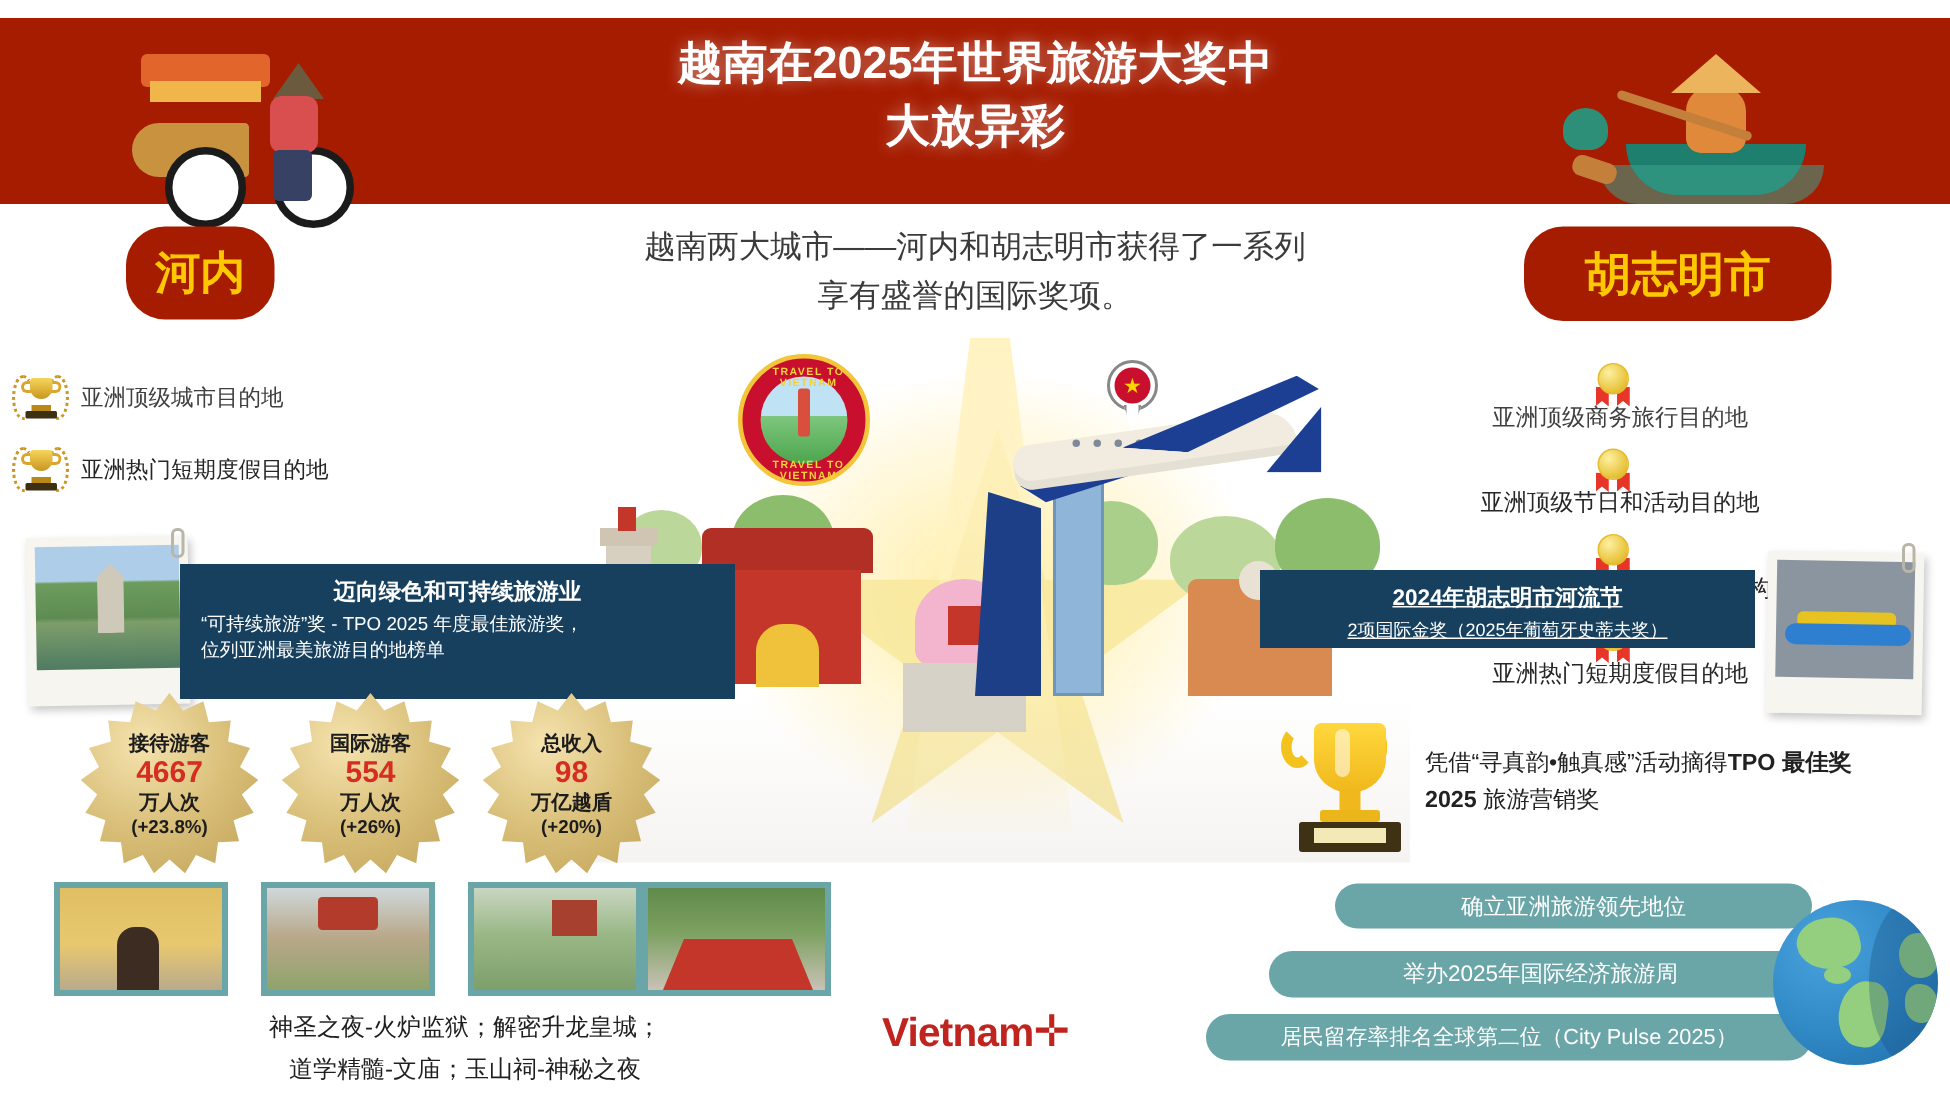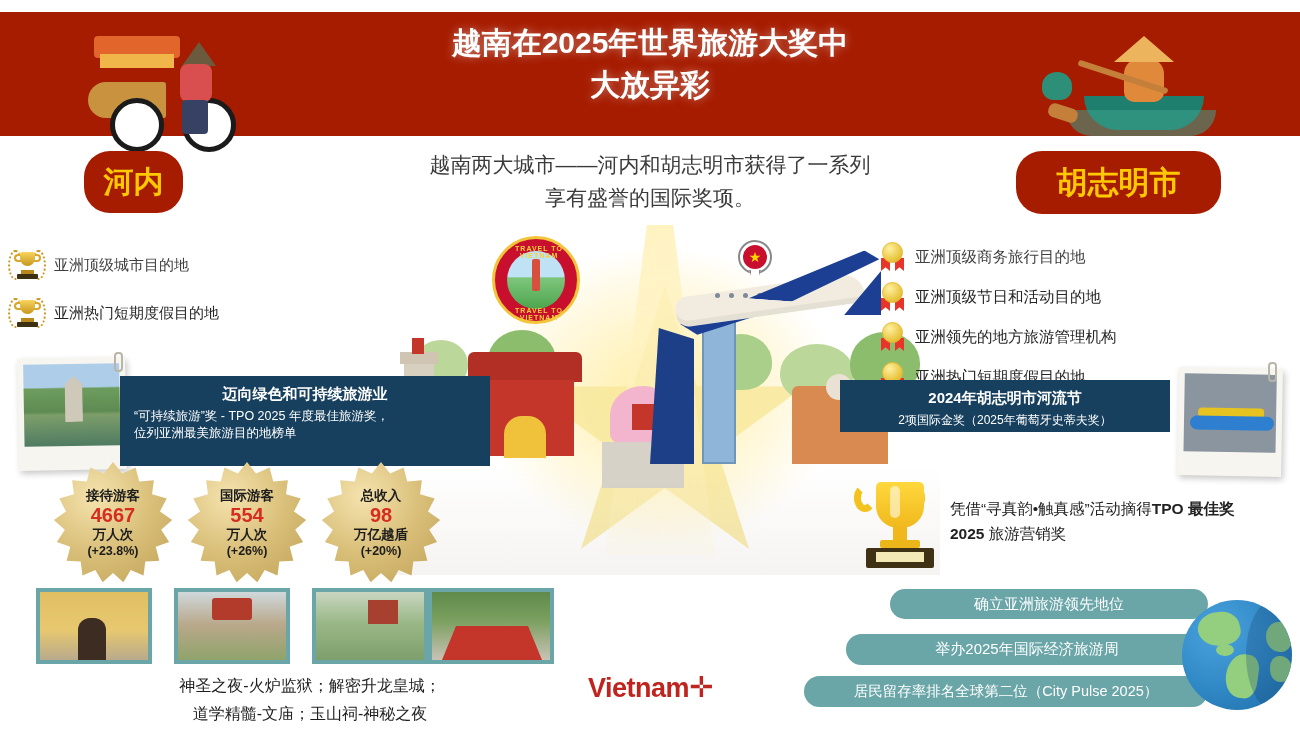--- a/index.html
+++ b/index.html
@@ -124,21 +124,21 @@
     transform: scaleY(-1); opacity:.5;
   }
 
   
   .award-list { position:absolute; }
   #awards-left { left: 8px; top: 248px; width: 300px; }
   #awards-right { left: 880px; top: 242px; width: 400px; }
   .award-item { display:flex; align-items:center; margin-bottom: 14px; }
   .award-item .txt { font-size: 15px; color:#262626; }
   .award-item.highlight .txt { color:#404040; }
-  #awards-right .award-item { margin-bottom: 10px; }
+  #awards-right .award-item { margin-bottom: 10px; flex-direction: column; }
   #awards-right .award-item .txt { font-size: 15.5px; }
 
   .trophy-ic { width:38px; height:34px; position:relative; flex:0 0 38px; margin-right:8px; }
   .trophy-ic .cup {
     position:absolute; left:12px; top:4px; width:15px; height:14px;
     background: linear-gradient(180deg,#f6d55c,#c9961f); border-radius: 3px 3px 9px 9px;
   }
   .trophy-ic .hl { position:absolute; left:6px; top:6px; width:7px; height:8px;
     border:2px solid #d9a52a; border-right:none; border-radius:6px 0 0 6px; }
   .trophy-ic .hr { position:absolute; left:26px; top:6px; width:7px; height:8px;
@@ -162,21 +162,21 @@
     position:absolute; top:16px; width:9px; height:13px; background:#e8352a;
   }
   .medal-ic .rib-l { left:1px; clip-path: polygon(0 0, 100% 0, 100% 100%, 50% 72%, 0 100%); }
   .medal-ic .rib-r { left:15px; clip-path: polygon(0 0, 100% 0, 100% 100%, 50% 72%, 0 100%); }
 
   
   .dark-banner {
     position:absolute; background:#17405e; color:#ffffff; padding:9px 14px;
   }
   #banner-left  { left:120px; top:376px; width:370px; height:90px; }
-  #banner-right { left:840px; top:380px; width:330px; height:52px; }
+  #banner-right { left:840px; top:380px; width:330px; height:52px;text-decoration:underline; }
   .dark-banner .b-title { font-size:15px; font-weight:bold; text-align:center; margin-bottom:4px; }
   .dark-banner .b-line { font-size:12.5px; line-height:17px; }
   #banner-right .b-line { text-align:center; font-size:12px; }
 
   
   .polaroid {
     position:absolute; background:#f7f5ef; padding:6px 6px 18px 6px;
     box-shadow: 2px 3px 6px rgba(0,0,0,.22);
   }
   .polaroid .ph { width:100%; height:100%; }

